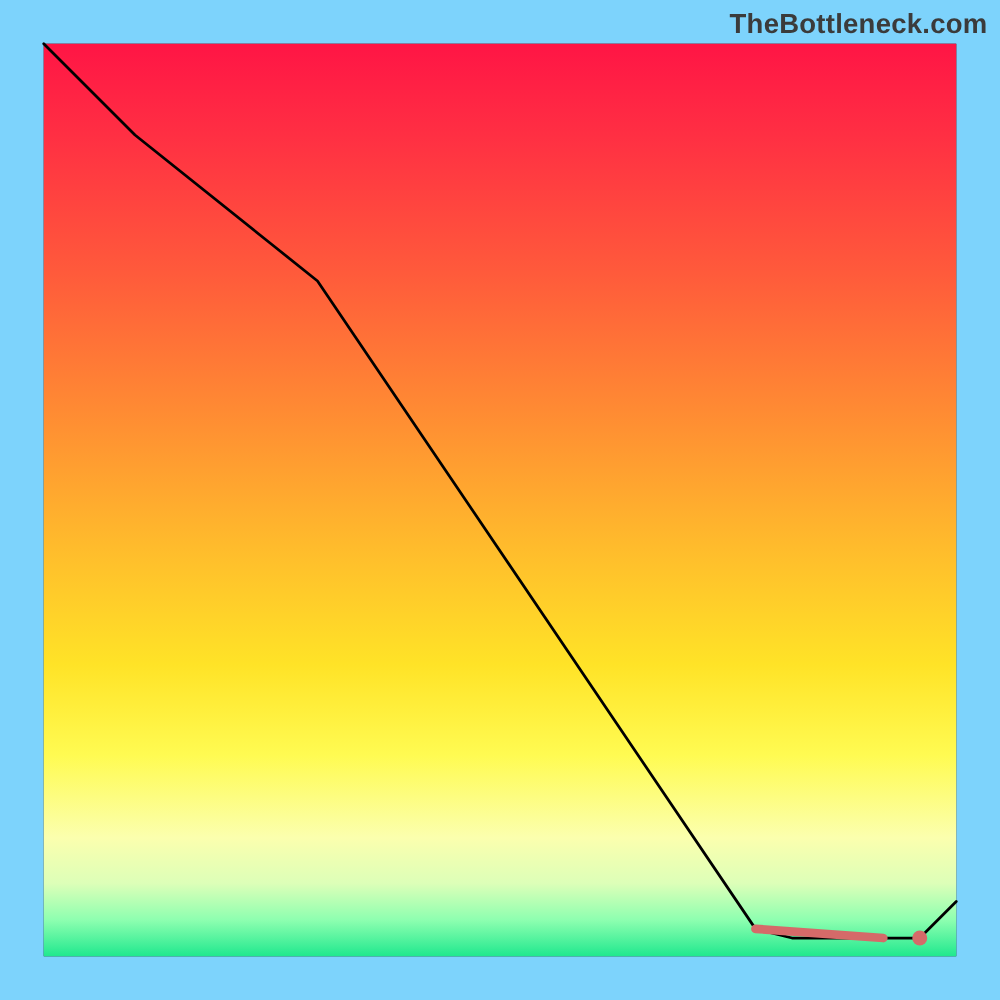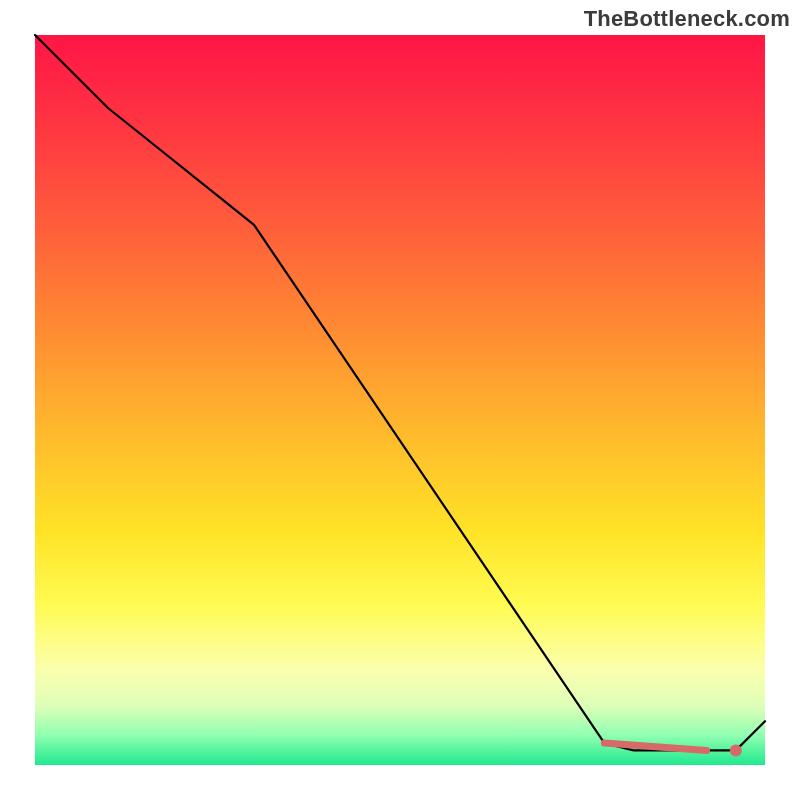--- a/index.html
+++ b/index.html
@@ -7,21 +7,21 @@
     padding: 0;
     width: 800px;
     height: 800px;
     background: #000;
     font-family: Arial, Helvetica, sans-serif;
   }
   .frame {
     position: relative;
     width: 800px;
     height: 800px;
-    background: #ffffff;
+    background: #7dd3fc;
   }
   .watermark {
     position: absolute;
     top: 6px;
     right: 10px;
     color: #3b3b3b;
     font-size: 22px;
     font-weight: bold;
     letter-spacing: 0.2px;
     user-select: none;

